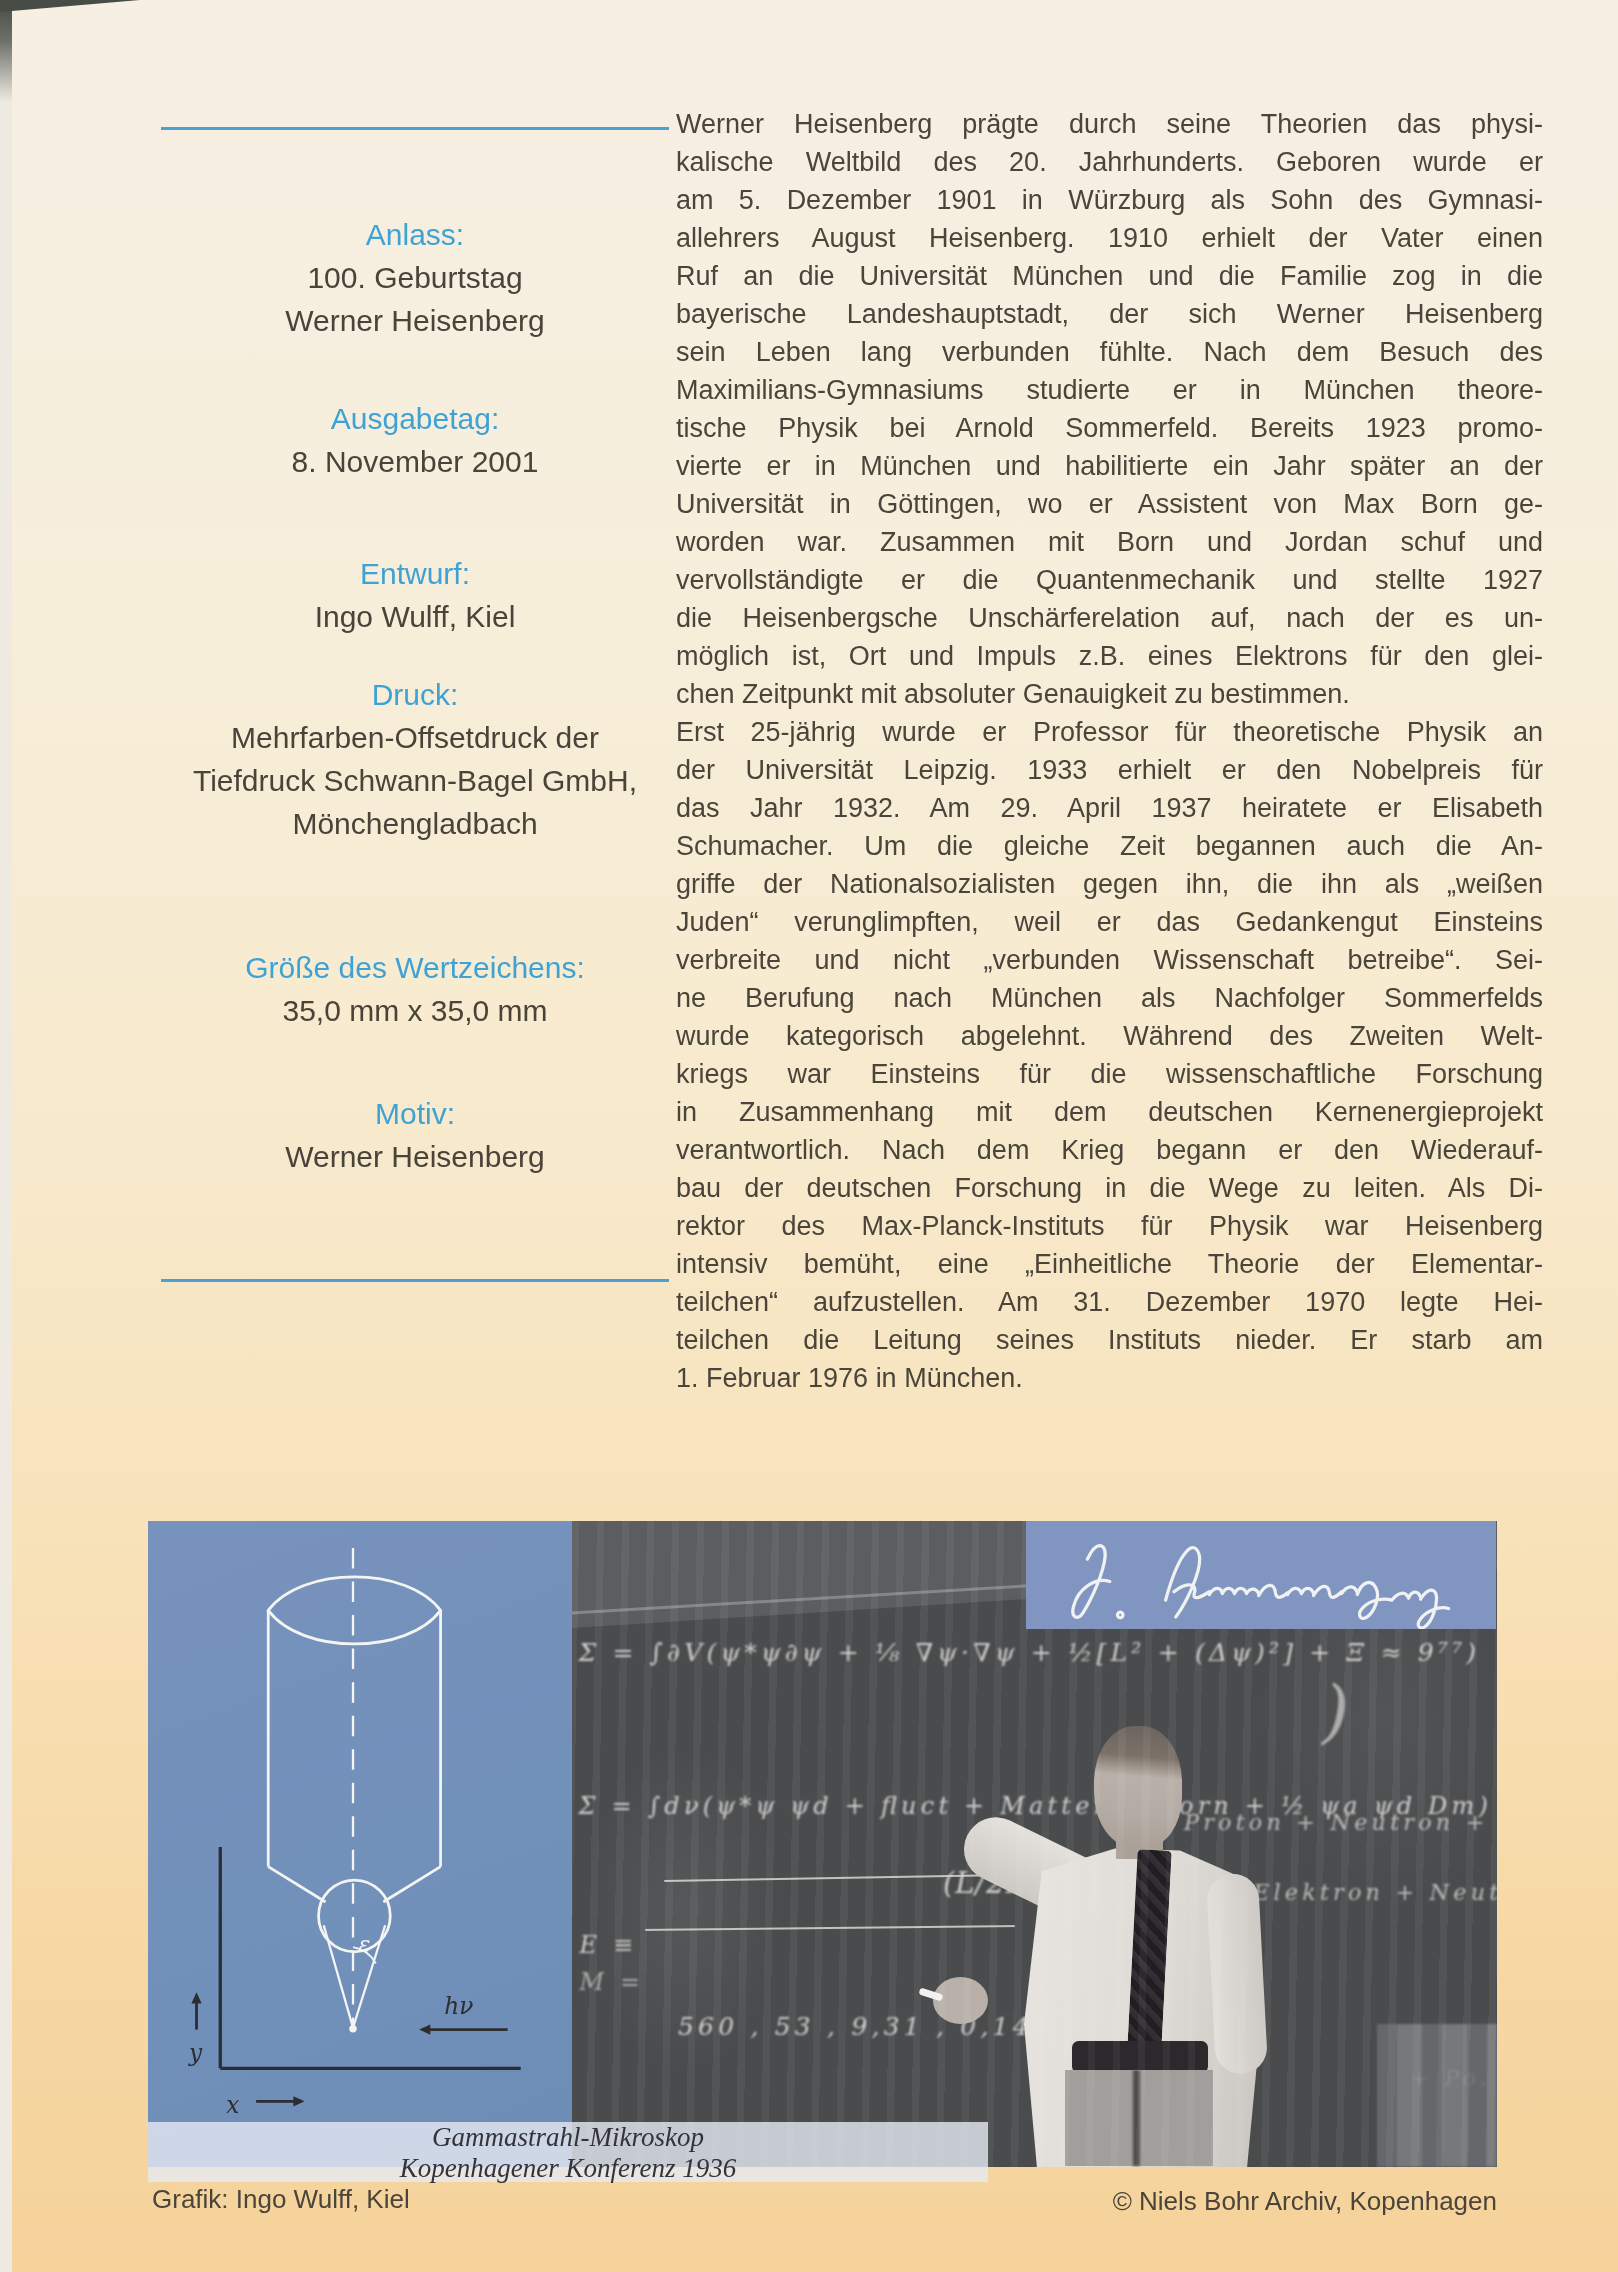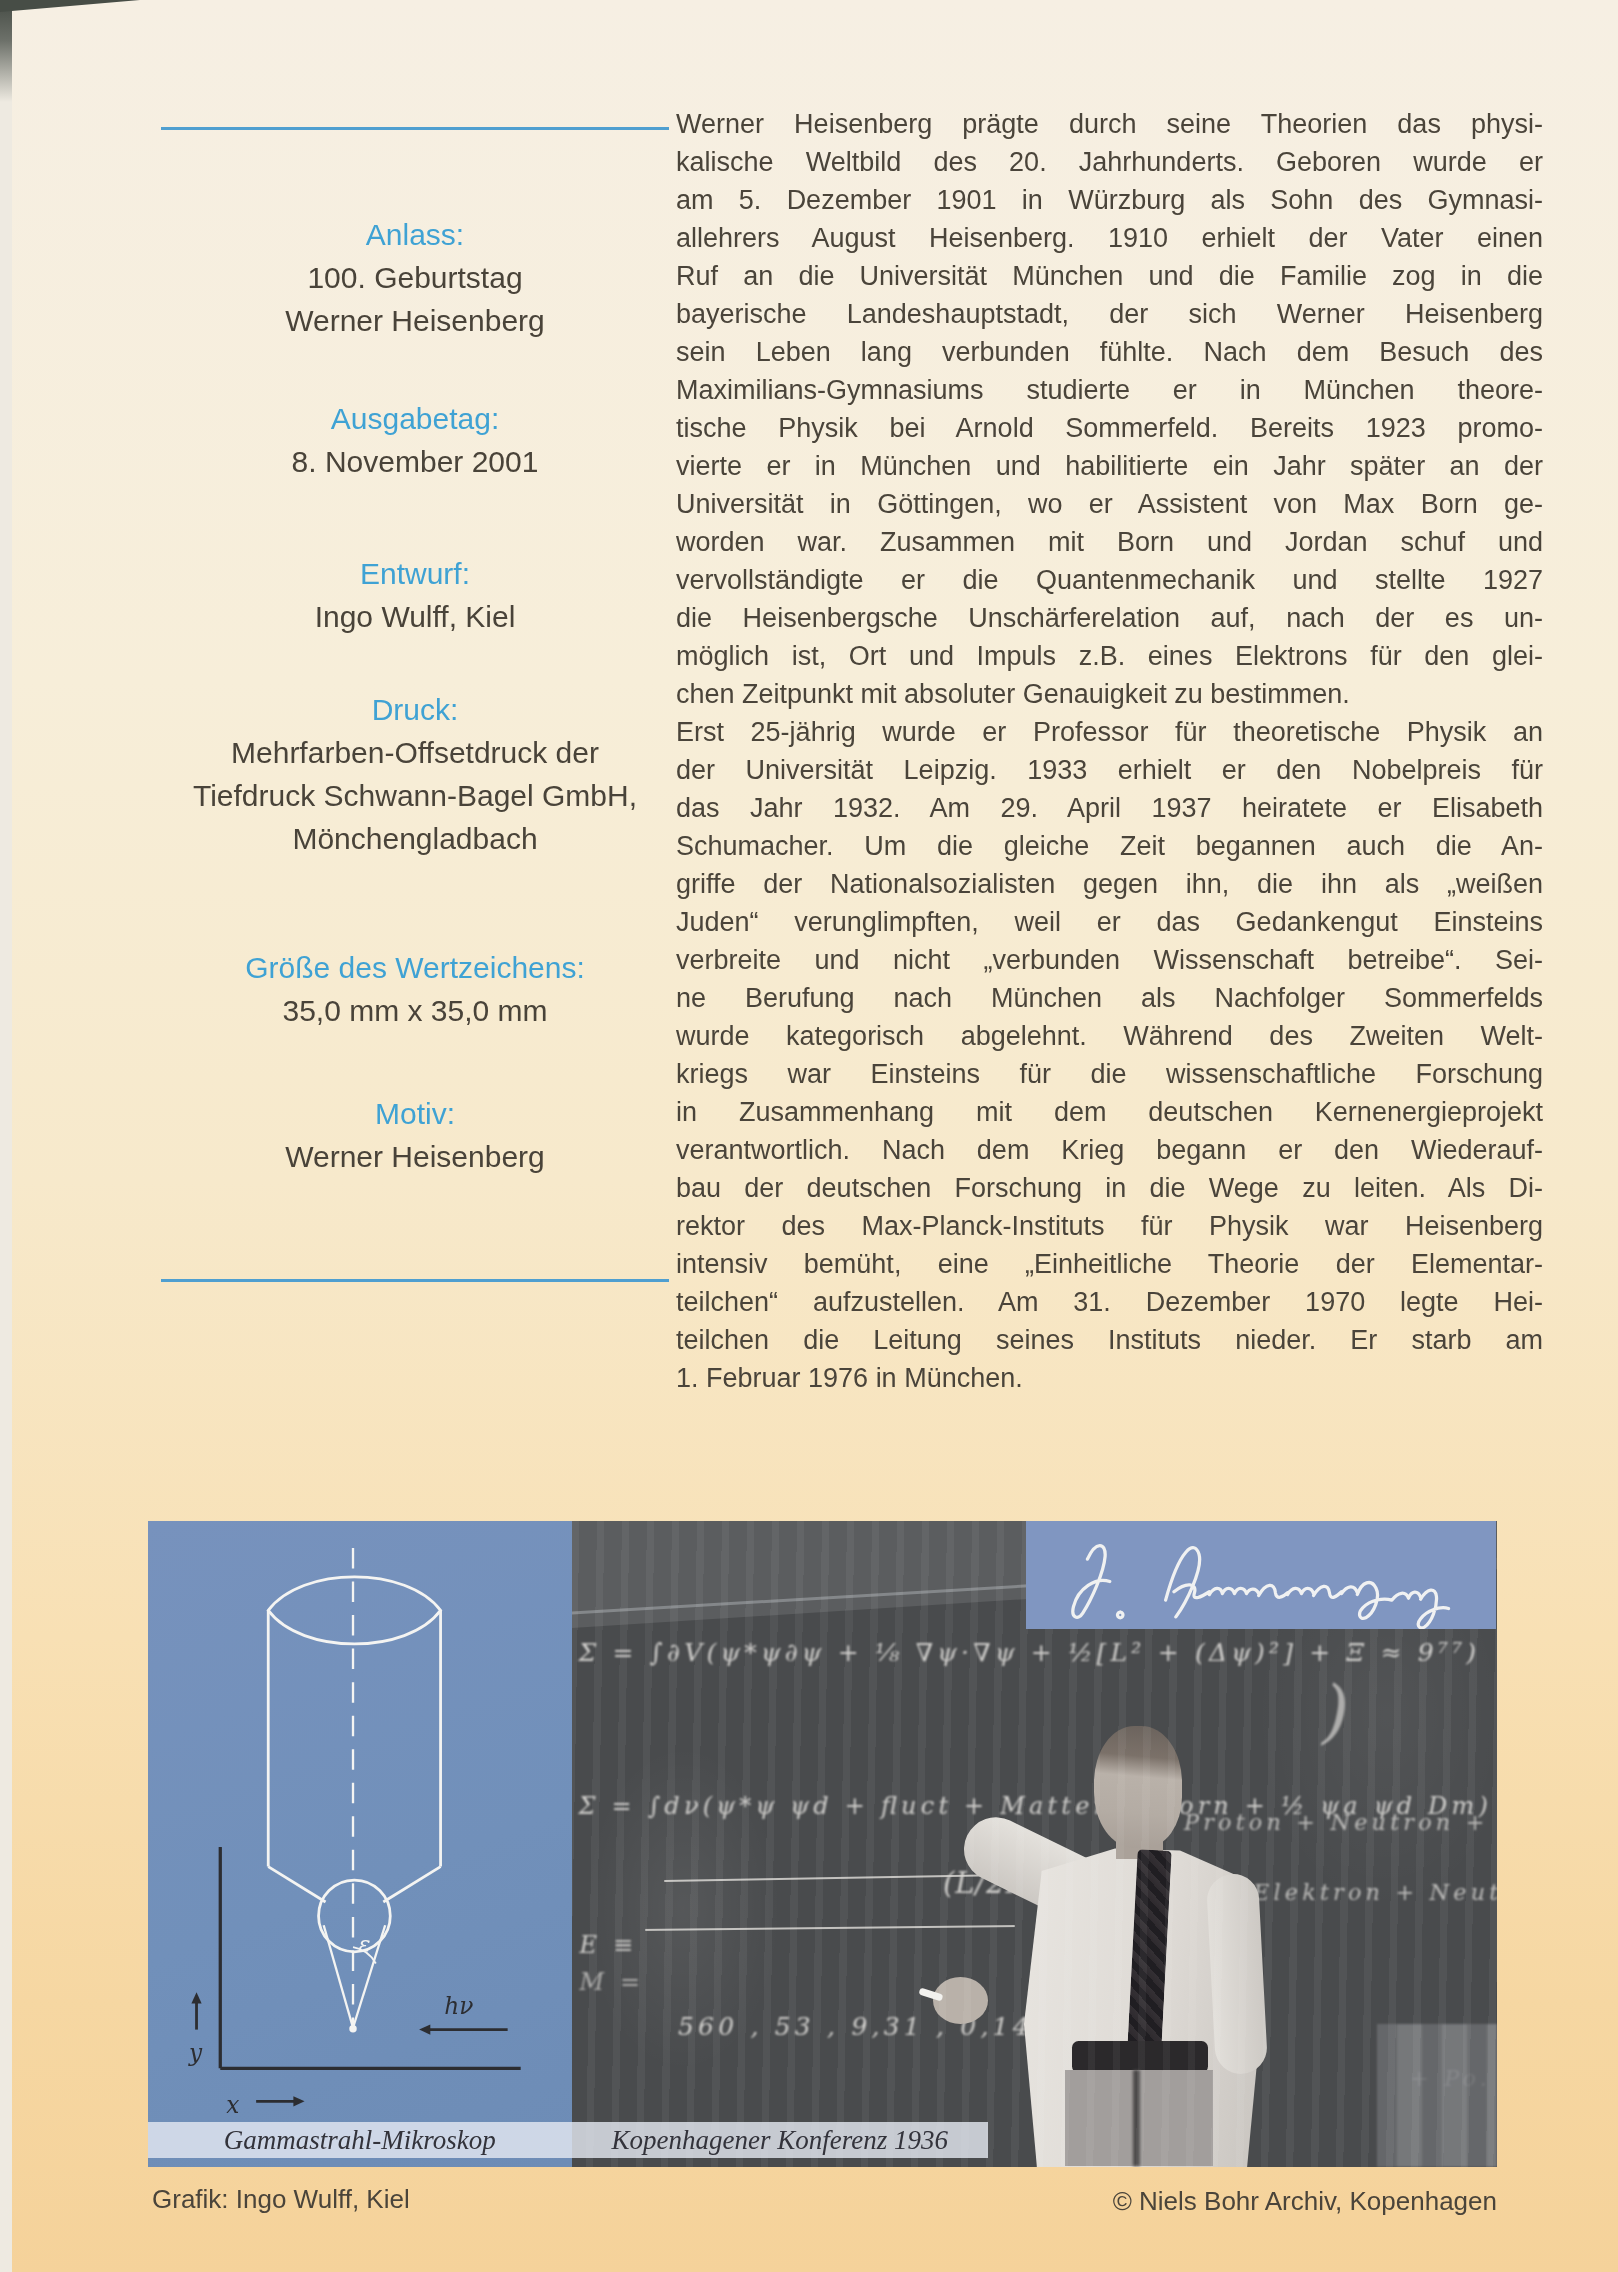--- a/index.html
+++ b/index.html
@@ -57,21 +57,21 @@
      transform:rotate(26deg);transform-origin:right center;background:linear-gradient(180deg,#e4e1dc,#ccc8c3);}
   #man-hand{left:361px;top:456px;width:55px;height:47px;border-radius:50%;}
   #man-chalk{left:347px;top:470px;width:24px;height:6.5px;background:#f2f1ee;border-radius:3.3px;transform:rotate(18deg);}
   #man-arm-right{left:639px;top:353px;width:52px;height:200px;border-radius:26px;transform:rotate(-3deg);
      background:linear-gradient(90deg,#e2dfda,#cdc9c4);}
   #door-bands{left:805px;top:503px;width:120px;height:143px;opacity:.85;filter:blur(0.9px);
      background:repeating-linear-gradient(90deg,#6b6d70 0 20.5px,#7e8083 20.5px 45px);}
   
   #signature-patch{left:878px;top:0;width:470px;height:108px;background:#8096c1;}
   
-  #caption-strip{left:0;top:601px;width:840px;height:36px;background:rgba(230,234,242,0.80);display:flex;align-items:center;}
+  #caption-strip{left:0;top:601px;width:840px;height:60px;background:rgba(230,234,242,0.80);display:flex;align-items:center;flex-direction:column;}
   .caption{font-family:"Liberation Serif",serif;font-style:italic;font-size:27px;color:#33333b;white-space:nowrap;}
   #caption-left{width:424px;text-align:center;}
   #caption-right{width:417px;text-align:center;}
   
   .credit{font-size:26px;color:#4a443a;}
   
   .diag-label{font-family:"DejaVu Serif",serif;font-style:italic;}
 </style>
 </head>
 <body>
@@ -98,21 +98,21 @@
       <div>
           <div class="line">8. November 2001</div>
         </div>
     </div>
     <div class="abs info-entry" style="top:552px;">
       <div class="info-label">Entwurf:</div>
       <div>
           <div class="line">Ingo Wulff, Kiel</div>
         </div>
     </div>
-    <div class="abs info-entry" style="top:688px;">
+    <div class="abs info-entry" style="top:673px;">
       <div class="info-label">Druck:</div>
       <div>
           <div class="line">Mehrfarben-Offsetdruck der</div>
           <div class="line">Tiefdruck Schwann-Bagel GmbH,</div>
           <div class="line">Mönchengladbach</div>
         </div>
     </div>
     <div class="abs info-entry" style="top:946px;">
       <div class="info-label">Größe des Wertzeichens:</div>
       <div>

